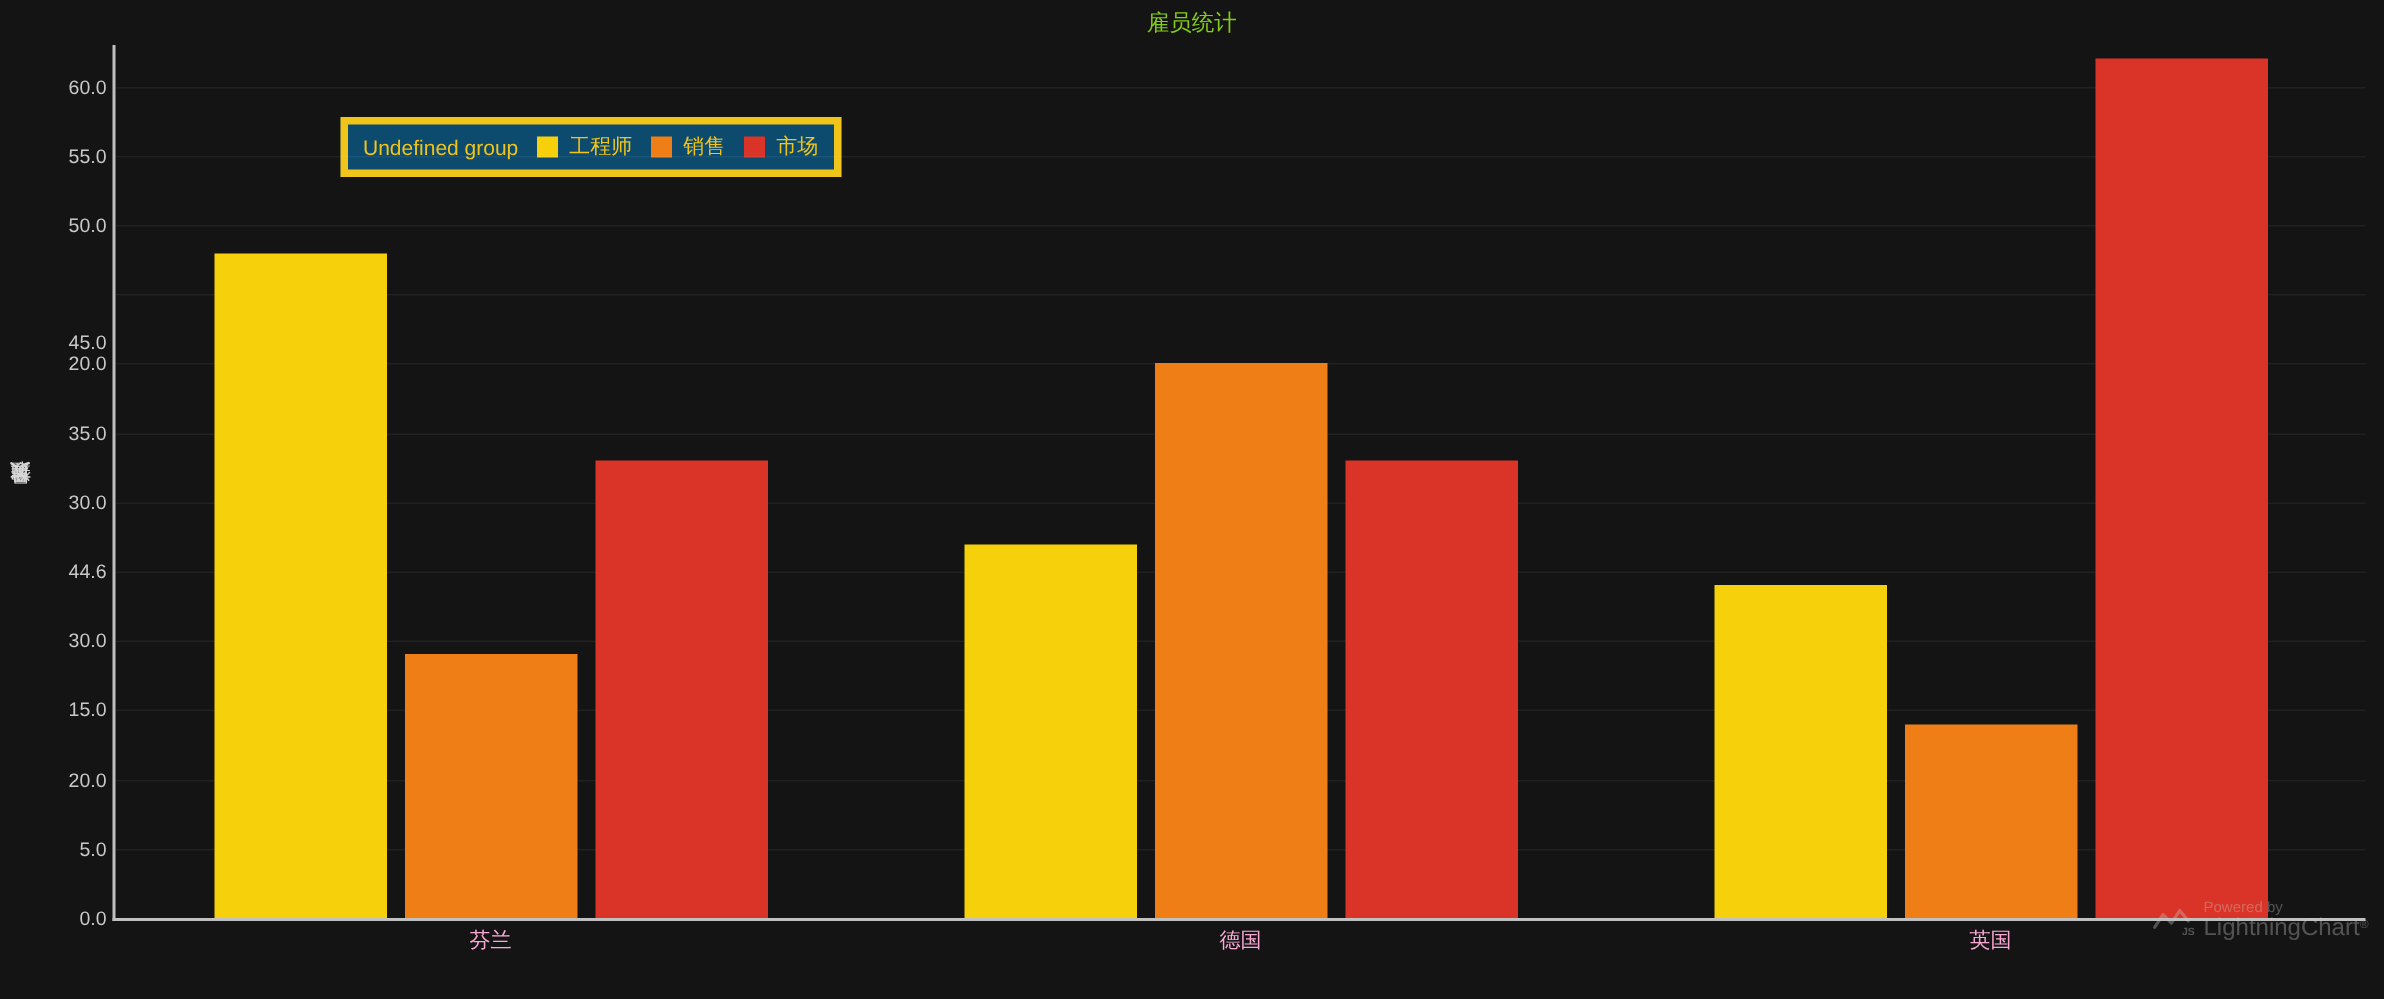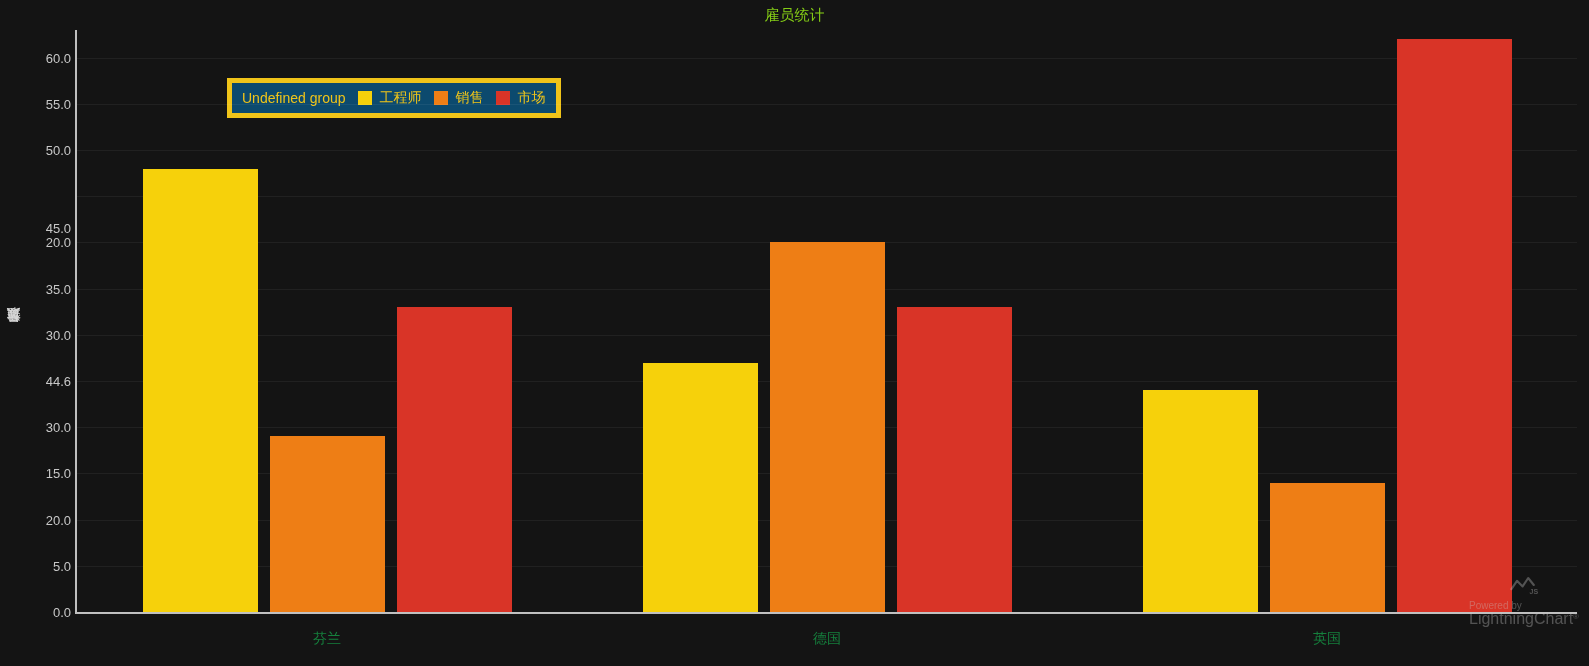--- a/index.html
+++ b/index.html
@@ -58,23 +58,23 @@
     right: 100%;
     margin-right: 6px;
     transform: translateY(-50%);
     color: #c8c8c8;
     font-size: 13px;
     white-space: nowrap;
   }
   .xcat {
     position: absolute;
     top: 100%;
-    margin-top: 18px;
+    margin-top: 6px;
     transform: translateX(-50%);
-    color: #15803d;
+    color: #f9a8d4;
     font-size: 14px;
     white-space: nowrap;
   }
   .bar {
     position: absolute;
     bottom: 0;
   }
   .legend {
     position: absolute;
     border: 5px solid #f0abfc;
@@ -99,21 +99,20 @@
   }
   .watermark {
     position: absolute;
     right: 10px;
     bottom: 38px;
     display: flex;
     align-items: center;
     gap: 6px;
     color: rgba(200,200,200,0.35);
     font-size: 11px;
-    flex-direction: column;
   }
   .watermark .logo {
     width: 28px;
     height: 20px;
     opacity: 0.35;
   }
   .watermark .t1 { font-size: 10px; line-height: 1.05; }
   .watermark .t2 { font-size: 16px; line-height: 1.05; }
   .watermark .reg { font-size: 8px; vertical-align: super; }
 </style>

